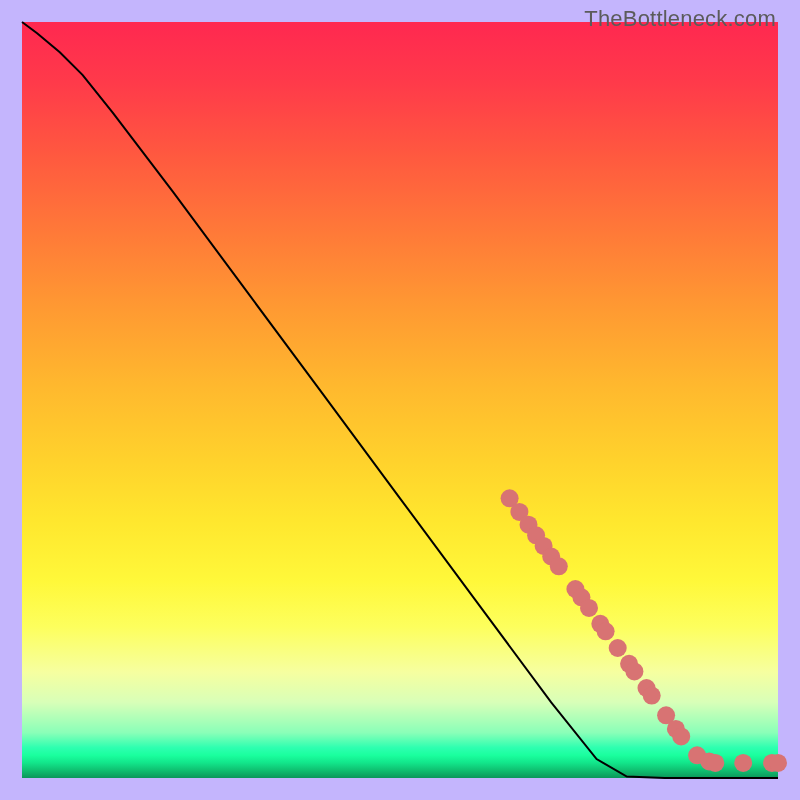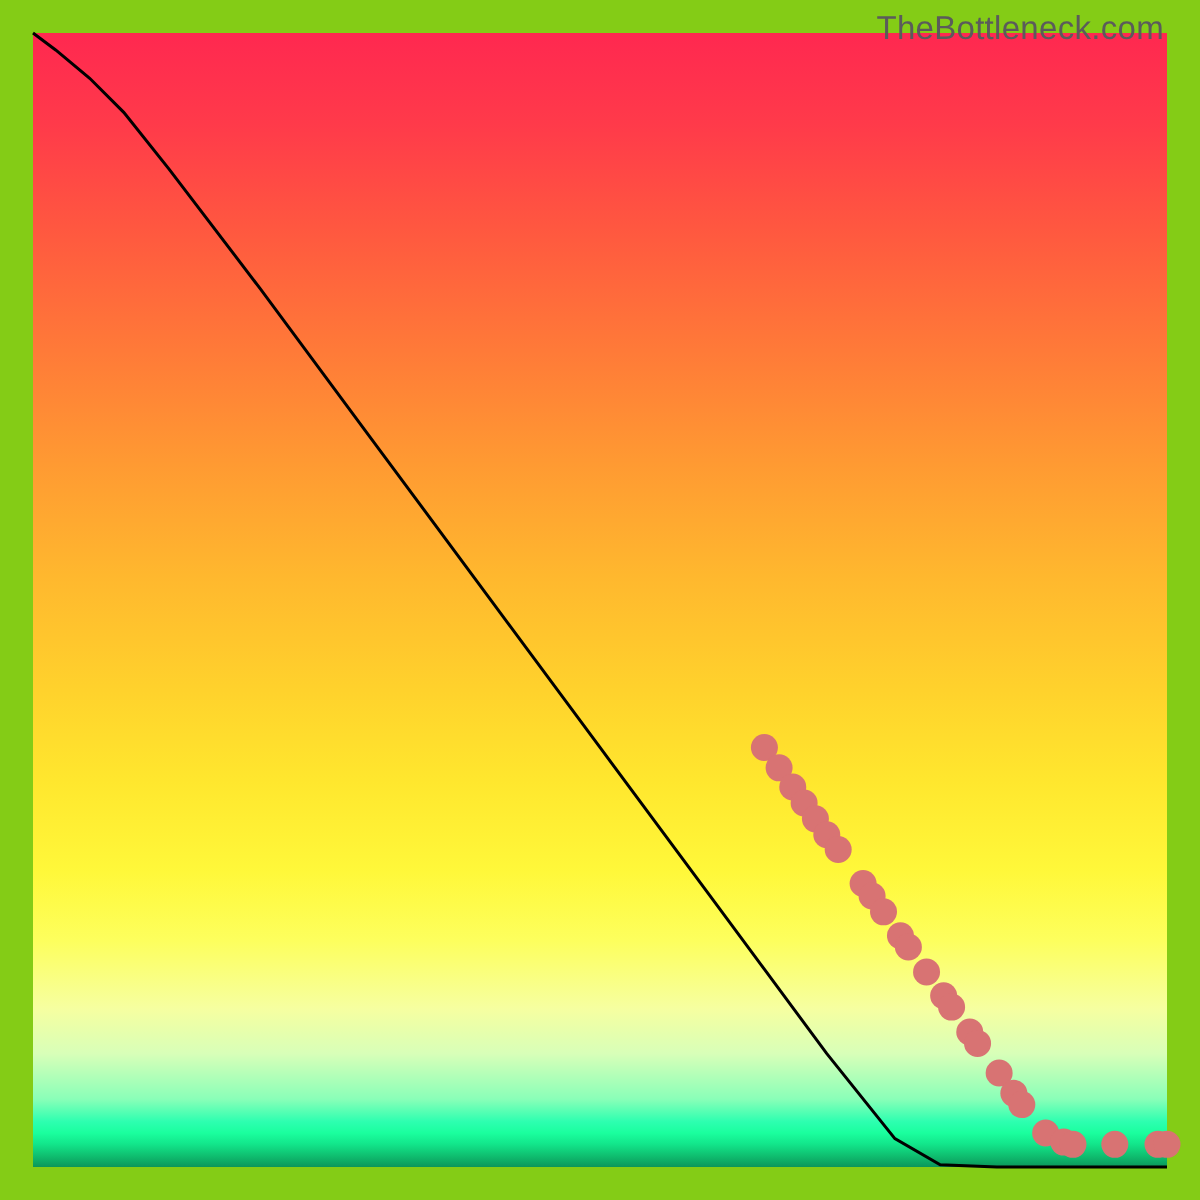--- a/index.html
+++ b/index.html
@@ -8,21 +8,21 @@
     background: #000;
     width: 800px;
     height: 800px;
     overflow: hidden;
     font-family: Arial, Helvetica, sans-serif;
   }
   .wrap {
     position: relative;
     width: 800px;
     height: 800px;
-    background: #84cc16;
+    background: #c4b5fd;
   }
   .plot {
     position: absolute;
     left: 22px;
     top: 22px;
     width: 756px;
     height: 756px;
     background: linear-gradient(to bottom,
       #ff2850 0%,
       #ff3a4a 8%,

